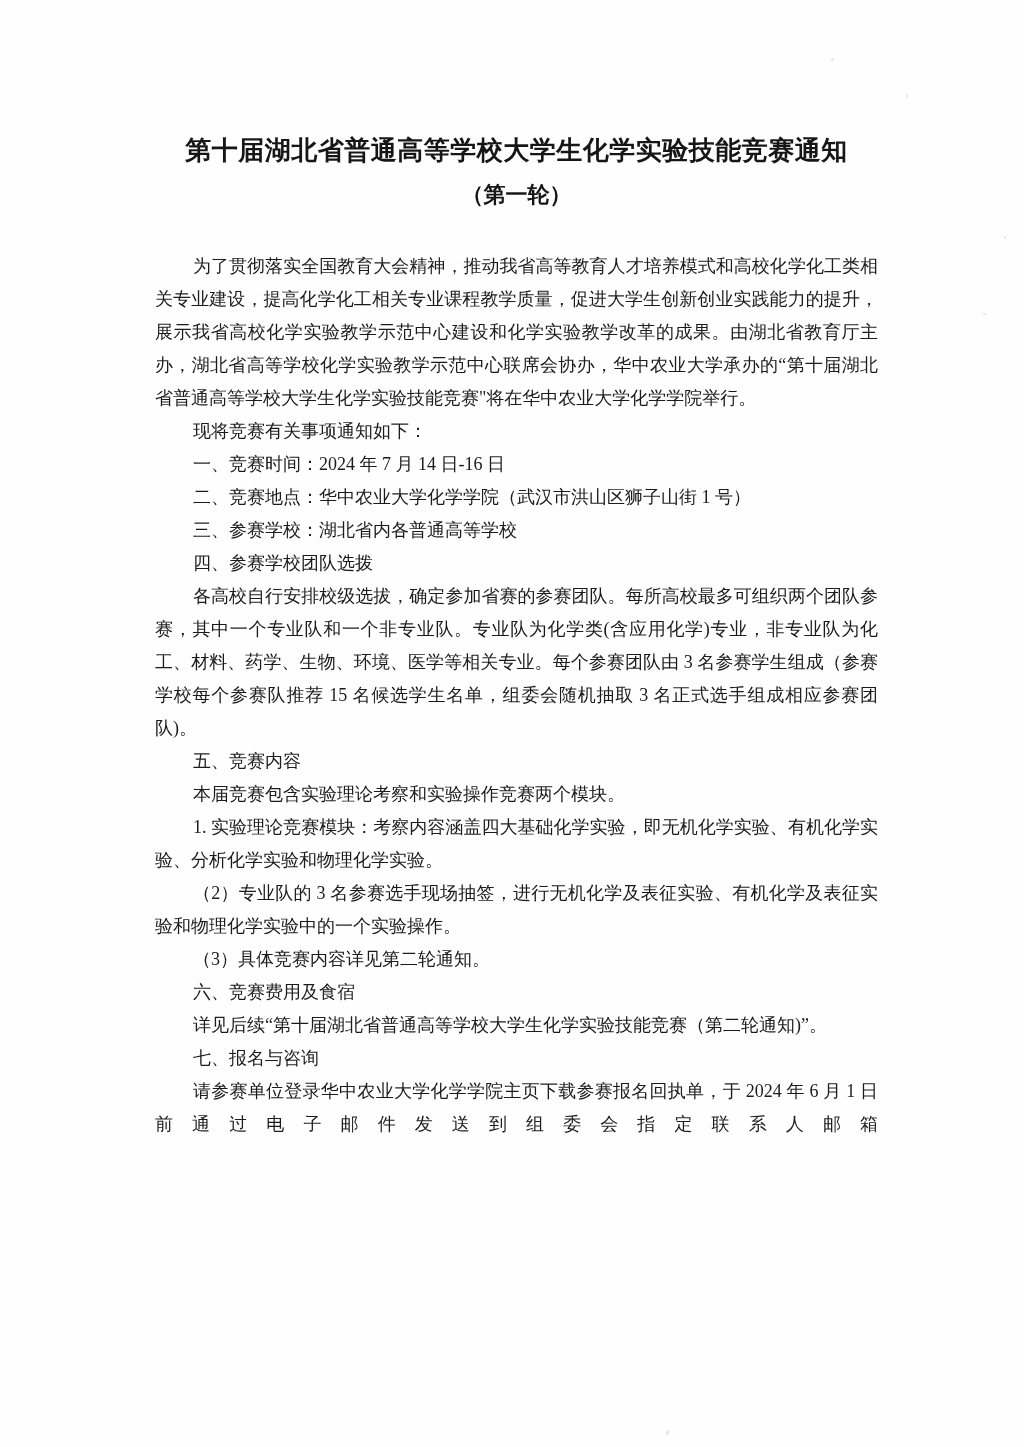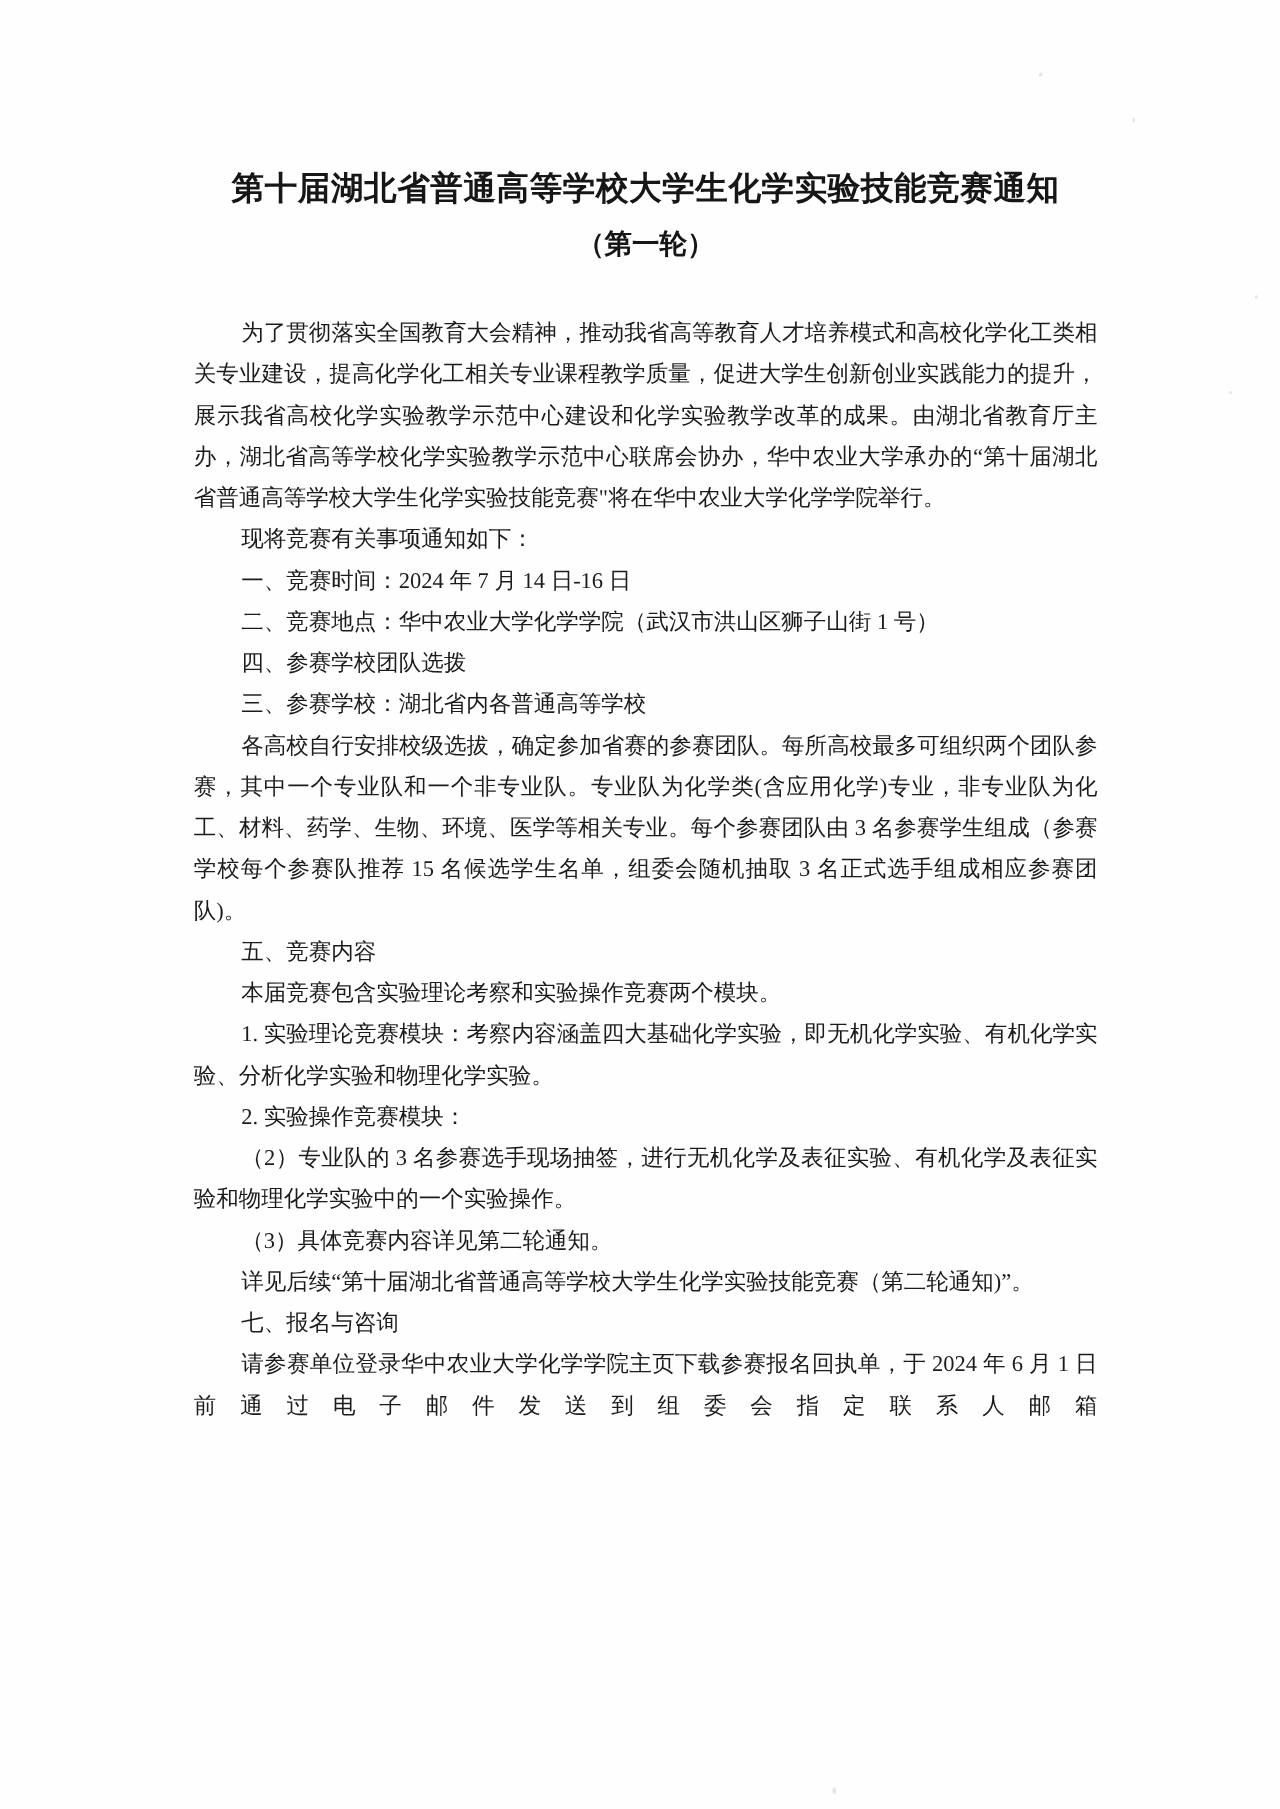--- a/index.html
+++ b/index.html
@@ -72,29 +72,29 @@
 
     <h1 class="title">第十届湖北省普通高等学校大学生化学实验技能竞赛通知</h1>
 
     <h2 class="subtitle">（第一轮）</h2>
 
     <div class="doc-body">
       <p class="para">为了贯彻落实全国教育大会精神，推动我省高等教育人才培养模式和高校化学化工类相关专业建设，提高化学化工相关专业课程教学质量，促进大学生创新创业实践能力的提升，展示我省高校化学实验教学示范中心建设和化学实验教学改革的成果。由湖北省教育厅主办，湖北省高等学校化学实验教学示范中心联席会协办，华中农业大学承办的“第十届湖北省普通高等学校大学生化学实验技能竞赛"将在华中农业大学化学学院举行。</p>
       <p class="para">现将竞赛有关事项通知如下：</p>
       <p class="para">一、竞赛时间：2024 年 7 月 14 日-16 日</p>
       <p class="para">二、竞赛地点：华中农业大学化学学院（武汉市洪山区狮子山街 1 号）</p>
+      <p class="para">三、参赛学校：湖北省内各普通高等学校</p>
       <p class="para">四、参赛学校团队选拨</p>
-      <p class="para">三、参赛学校：湖北省内各普通高等学校</p>
       <p class="para">各高校自行安排校级选拔，确定参加省赛的参赛团队。每所高校最多可组织两个团队参赛，其中一个专业队和一个非专业队。专业队为化学类(含应用化学)专业，非专业队为化工、材料、药学、生物、环境、医学等相关专业。每个参赛团队由 3 名参赛学生组成（参赛学校每个参赛队推荐 15 名候选学生名单，组委会随机抽取 3 名正式选手组成相应参赛团队)。</p>
       <p class="para">五、竞赛内容</p>
       <p class="para">本届竞赛包含实验理论考察和实验操作竞赛两个模块。</p>
       <p class="para">1. 实验理论竞赛模块：考察内容涵盖四大基础化学实验，即无机化学实验、有机化学实验、分析化学实验和物理化学实验。</p>
-      <p class="para">2. 实验操作竞赛模块：</p>
       <p class="para">（2）专业队的 3 名参赛选手现场抽签，进行无机化学及表征实验、有机化学及表征实验和物理化学实验中的一个实验操作。</p>
       <p class="para">（3）具体竞赛内容详见第二轮通知。</p>
+      <p class="para">六、竞赛费用及食宿</p>
       <p class="para">详见后续“第十届湖北省普通高等学校大学生化学实验技能竞赛（第二轮通知)”。</p>
       <p class="para">七、报名与咨询</p>
       <p class="para justify-last">请参赛单位登录华中农业大学化学学院主页下载参赛报名回执单，于 2024 年 6 月 1 日前通过电子邮件发送到组委会指定联系人邮箱</p>
     </div>
   </div>
 
   <div class="speck" style="left:831px; top:58px;  width:3px; height:3px;"></div>
   <div class="speck" style="left:906px; top:94px;  width:2px; height:4px;"></div>
   <div class="speck" style="left:1004px;top:236px; width:2px; height:3px;"></div>
   <div class="speck" style="left:983px; top:313px; width:3px; height:2px;"></div>

